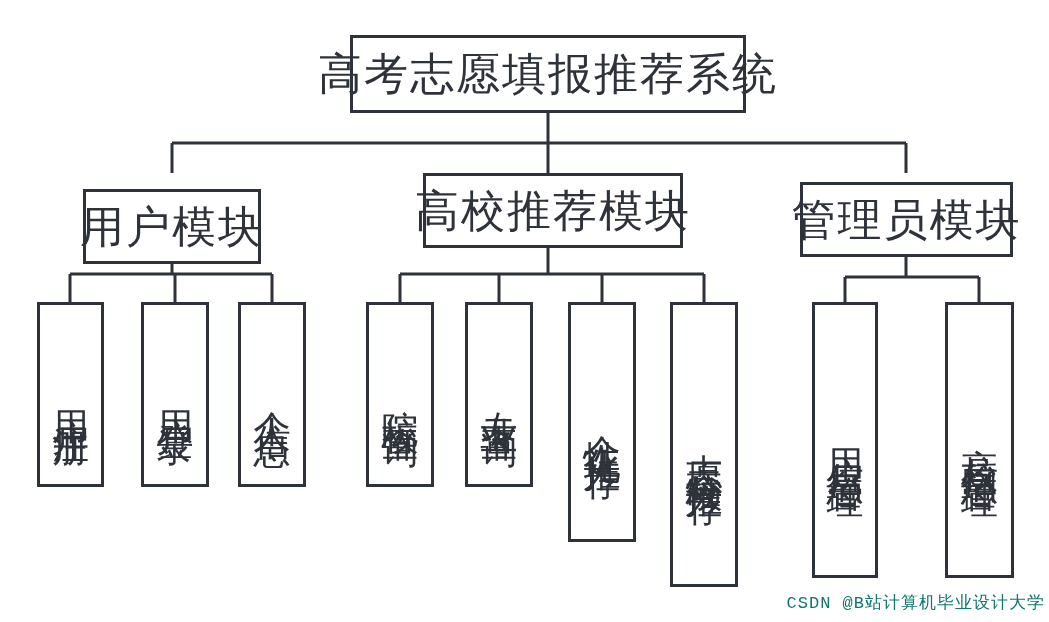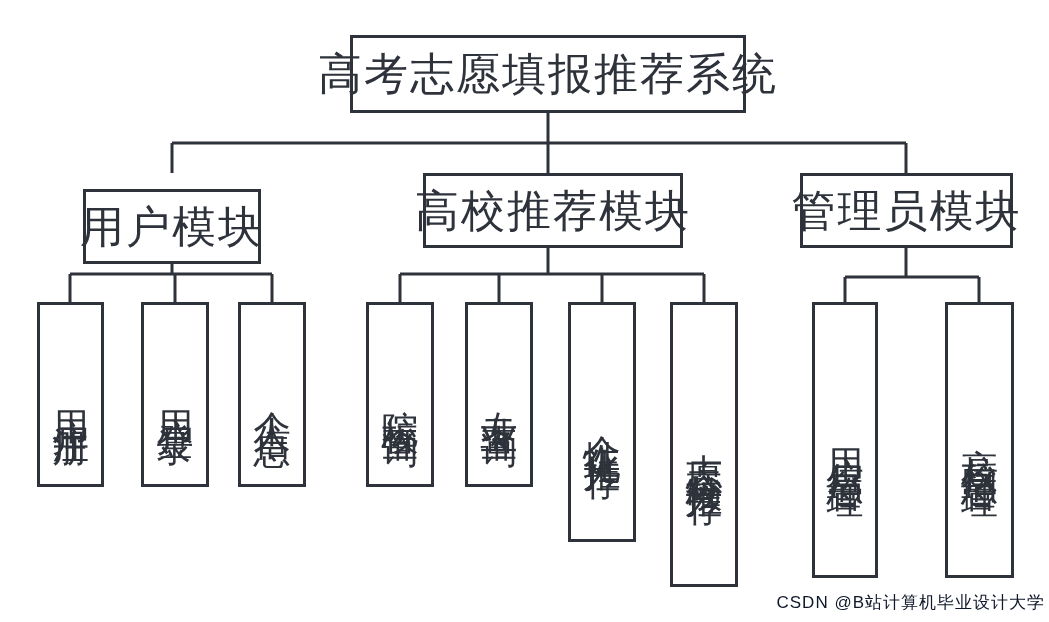--- a/index.html
+++ b/index.html
@@ -45,42 +45,43 @@
     text-orientation: upright;
     font-size: 37px;
     letter-spacing: 7px;
     line-height: 1;
   }
   
   .n-root   { left: 350px; top: 35px;  width: 396px; height: 78px; }
   
   .n-m0     { left: 83px;  top: 173px; width: 178px; height: 75px; margin-top: 16px; }
   .n-m1     { left: 423px; top: 173px; width: 260px; height: 75px; }
-  .n-m2     { left: 800px; top: 173px; width: 213px; height: 75px; }
+  .n-m2     { left: 800px; top: 182px; width: 213px; height: 75px; }
   
   .n-m0c0   { left: 37px;  top: 302px; width: 67px;  height: 185px; }
   .n-m0c1   { left: 141px; top: 302px; width: 68px;  height: 185px; }
   .n-m0c2   { left: 238px; top: 302px; width: 68px;  height: 185px; }
   
   .n-m1c0   { left: 366px; top: 302px; width: 68px;  height: 185px; }
   .n-m1c1   { left: 465px; top: 302px; width: 68px;  height: 185px; }
   .n-m1c2   { left: 568px; top: 302px; width: 68px;  height: 240px; }
   .n-m1c3   { left: 670px; top: 302px; width: 68px;  height: 285px; }
   
   .n-m2c0   { left: 812px; top: 302px; width: 66px;  height: 276px; }
   .n-m2c1   { left: 945px; top: 302px; width: 69px;  height: 276px; }
 
   .watermark {
     position: absolute;
     right: 4px;
     bottom: 8px;
     font-size: 17px;
-    color: #0f172a;
+    color: #0f766e;
     letter-spacing: 1px;
     white-space: nowrap;
+    font-family: Liberation Mono, monospace;
   }
 </style>
 </head>
 <body>
 
 <div id="canvas">
 
   <svg id="connector-layer" viewBox="0 0 1049 622" xmlns="http://www.w3.org/2000/svg">
     <path d="M548 113 L548 143 M172 143 L906 143 M172 143 L172 173 M548 143 L548 173 M906 143 L906 173" stroke="#2e323a" stroke-width="3" fill="none"></path>
     <path d="M172 248 L172 274 M70 274 L272 274 M70 274 L70 302 M175 274 L175 302 M272 274 L272 302" stroke="#2e323a" stroke-width="3" fill="none"></path>

